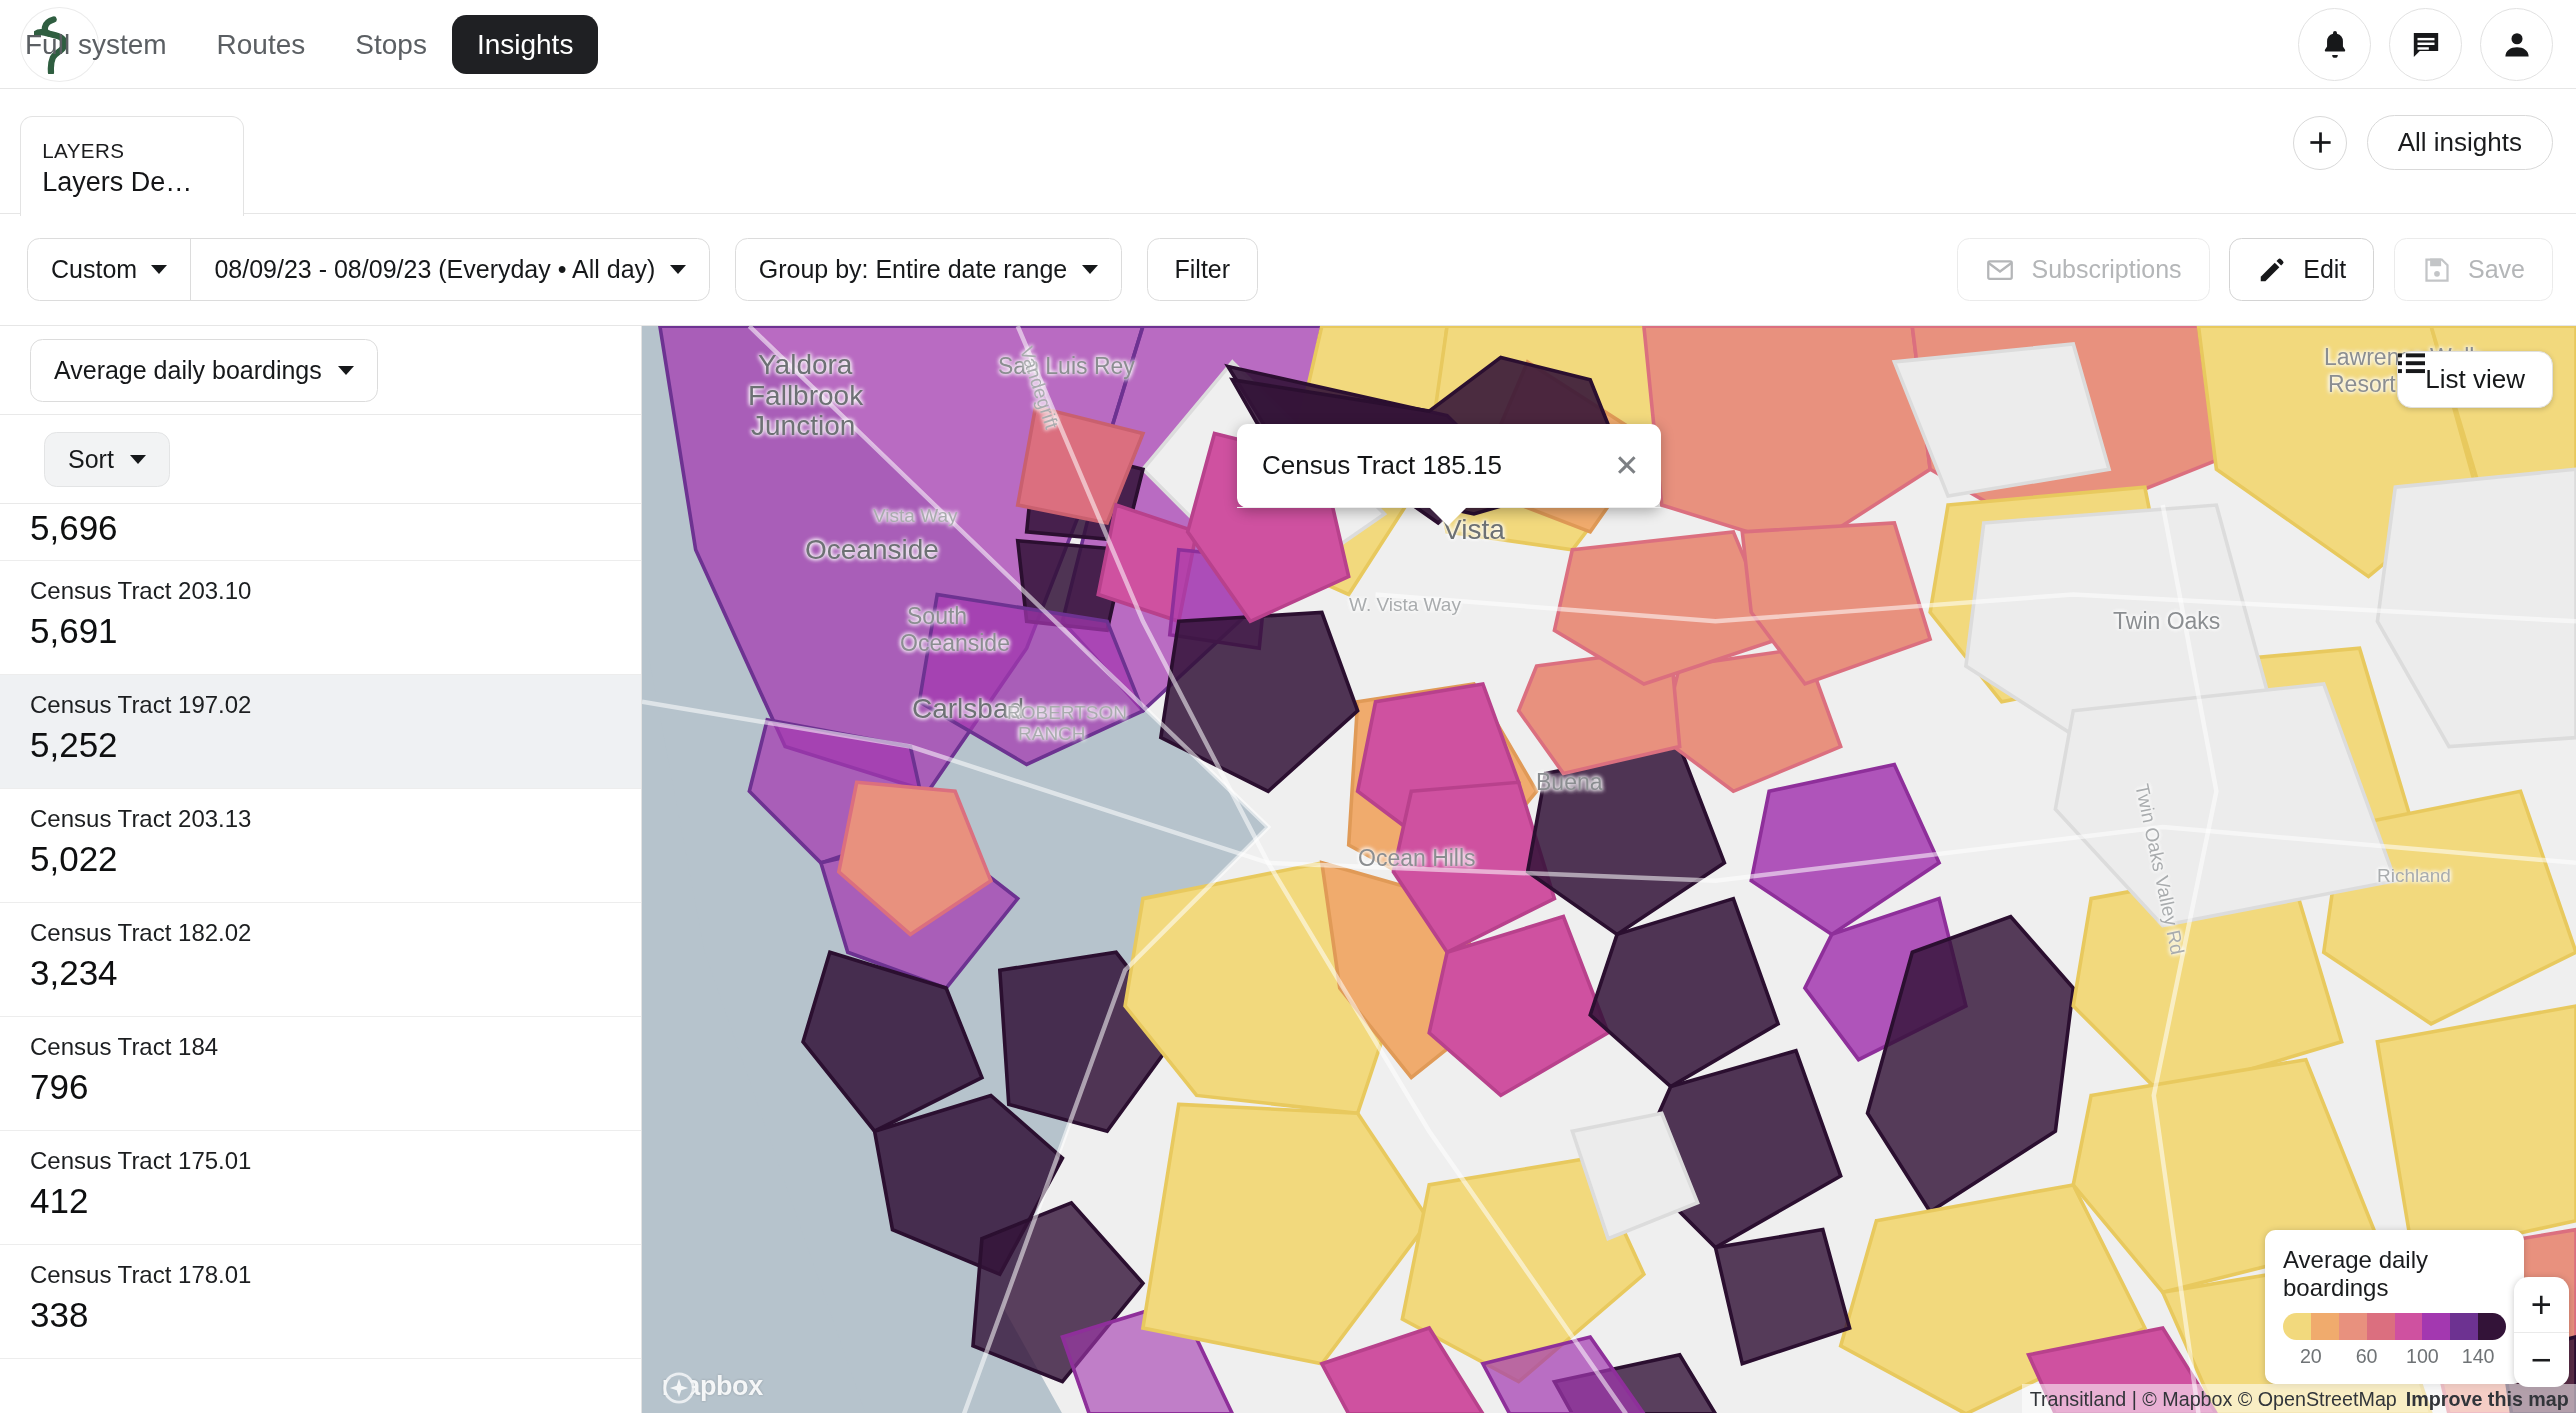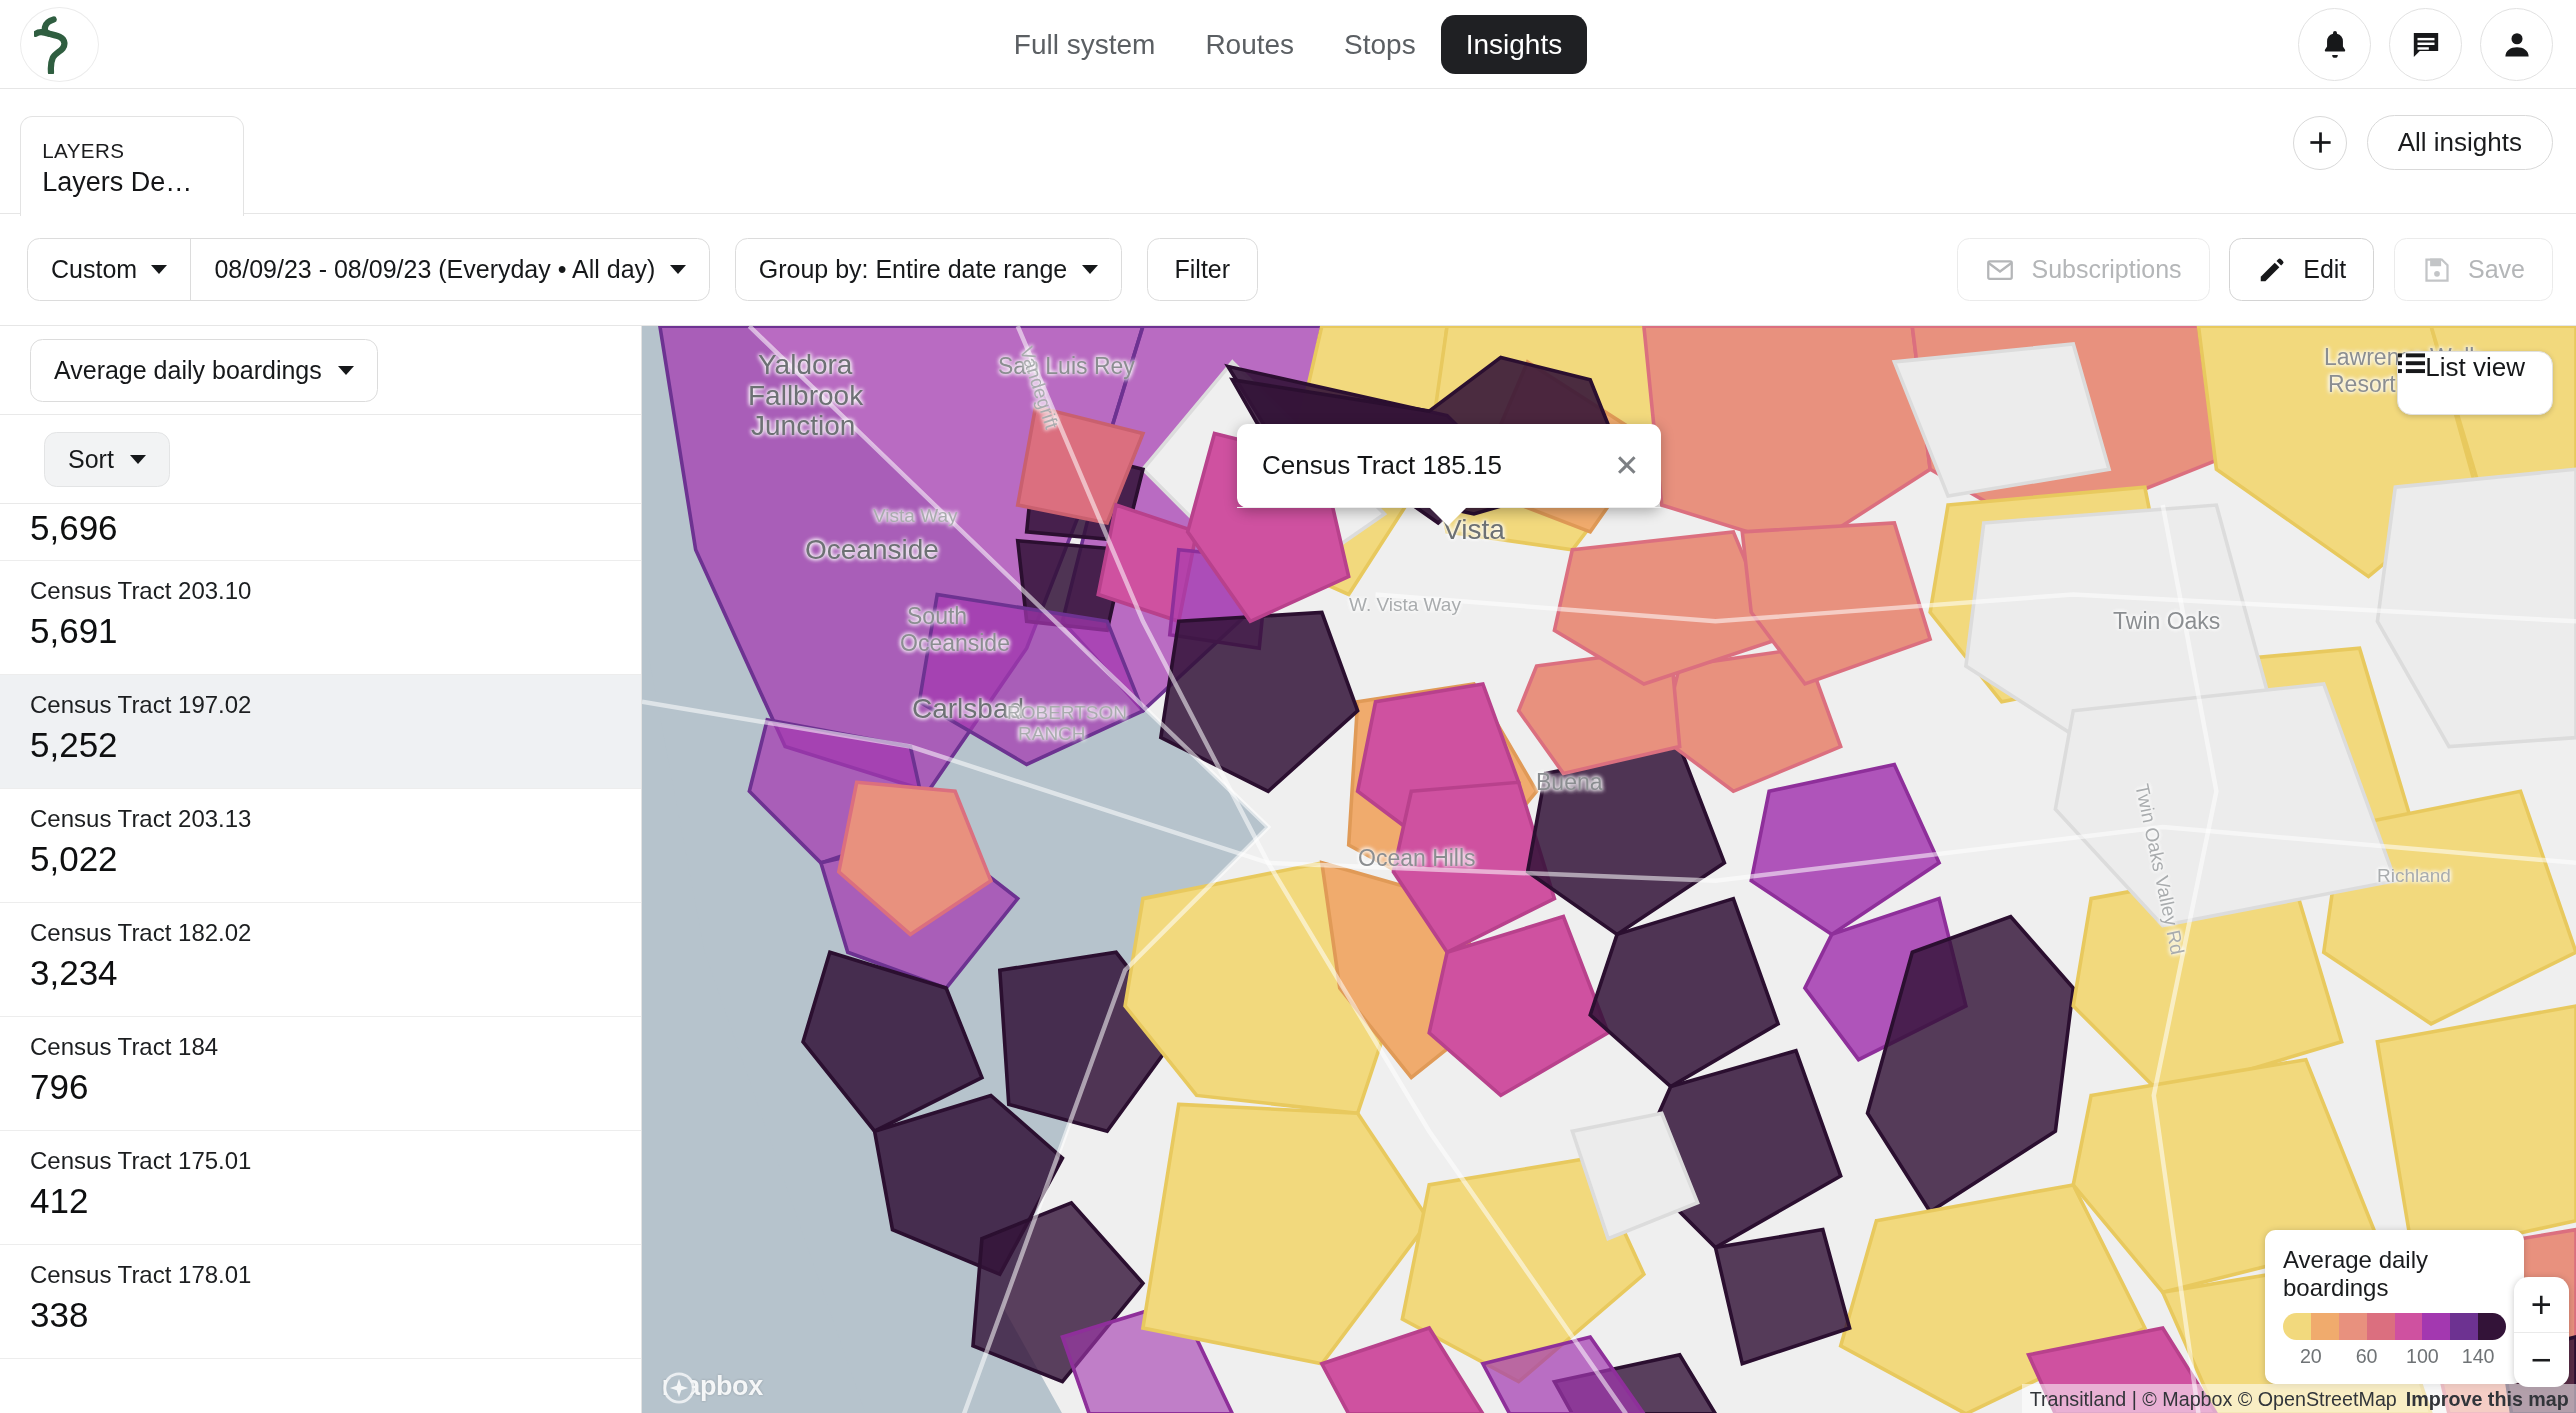--- a/index.html
+++ b/index.html
@@ -17,21 +17,21 @@
     border-bottom: 1.8px solid #e6e6e6; background: #fff;
     display: flex; align-items: center;
   }
   .logo-wrap {
     position: absolute; left: 19.7px; top: 7.2px;
     width: 79px; height: 75px; border: 1.8px solid #ececec; border-radius: 50%;
     display: flex; align-items: center; justify-content: center; background:#fff;
   }
   .nav-center {
     position: absolute; left: 0; top: 0; width: 2576px; height: 89px;
-    display: flex; align-items: center; justify-content: center; gap: 0px;
+    display: flex; align-items: center; gap: 0px;
   }
   .nav-item {
     font-size: 28px; color: #5b5f63; padding: 13.4px 25px; border-radius: 14.3px;
     cursor: pointer; white-space: nowrap;
   }
   .nav-item.active { background: #1f2023; color: #ffffff; font-weight: 400; }
   .nav-right { position: absolute; right: 23px; top: 8px; display: flex; gap: 18px; }
   .circle-btn {
     width: 73px; height: 73px; border: 1.8px solid #e2e2e2; border-radius: 50%;
     display: flex; align-items: center; justify-content: center; background: #fff; cursor: pointer;
@@ -113,22 +113,22 @@
   }
   .map svg { position: absolute; left: 0; top: 0; }
   .map-label {
     position: absolute; color: #8b8e91; font-size: 23px; white-space: nowrap;
     text-shadow: 0 0 5.4px #fff, 0 0 5.4px #fff, 0 0 3.6px #fff; pointer-events: none;
   }
   .map-label.big { font-size: 28px; color: #6d7174; }
   .map-label.rd { font-size: 19px; color: #a9acae; }
 
   .listview-btn {
-    position: absolute; right: 23px; top: 25px; height: 64px; background: #fff;
-    border: 1.8px solid #e0e0e0; border-radius: 14.3px; display: flex; 
+    position: absolute; right: 23px; top: 25px; height: 57px; background: #fff;
+    border: 1.8px solid #e0e0e0; border-radius: 14.3px; display: flex; align-items: center;
     gap: 18px; padding: 0 27px; font-size: 26px; color: #16181a; cursor: pointer;
     box-shadow: 0 1.8px 5.4px rgba(0,0,0,.16);
   }
 
   .popup {
     position: absolute; left: 595px; top: 98px; width: 424px; background: #fff;
     border-radius: 10.7px; box-shadow: 0 3.6px 12.5px rgba(0,0,0,.28);
   }
   .popup-head {
     height: 84px; display: flex; align-items: center; justify-content: space-between;

